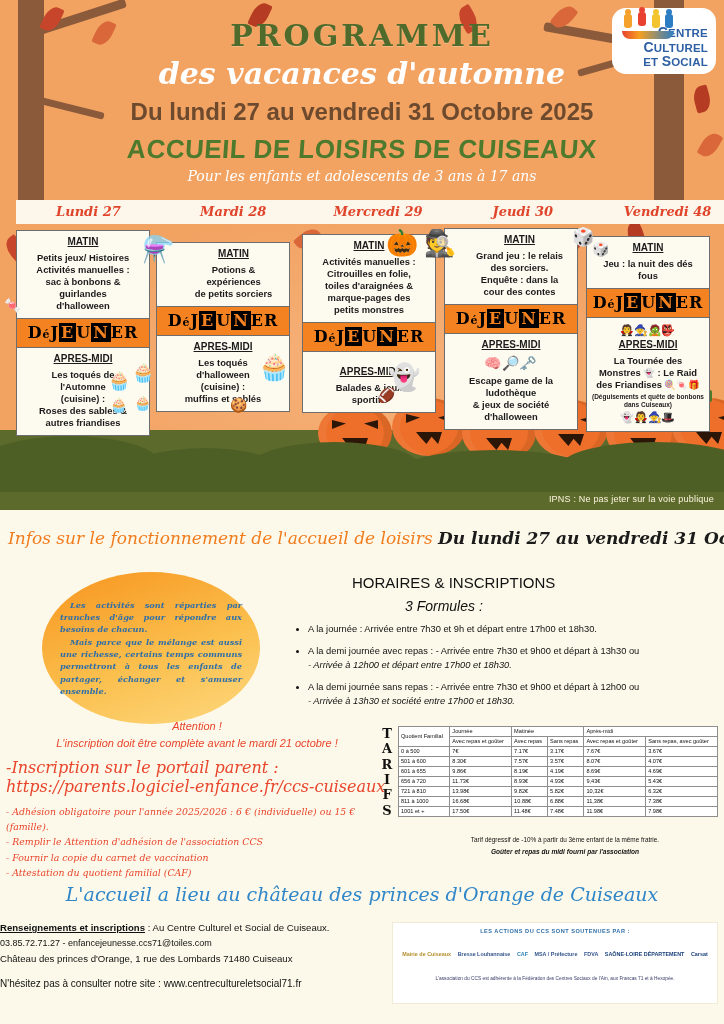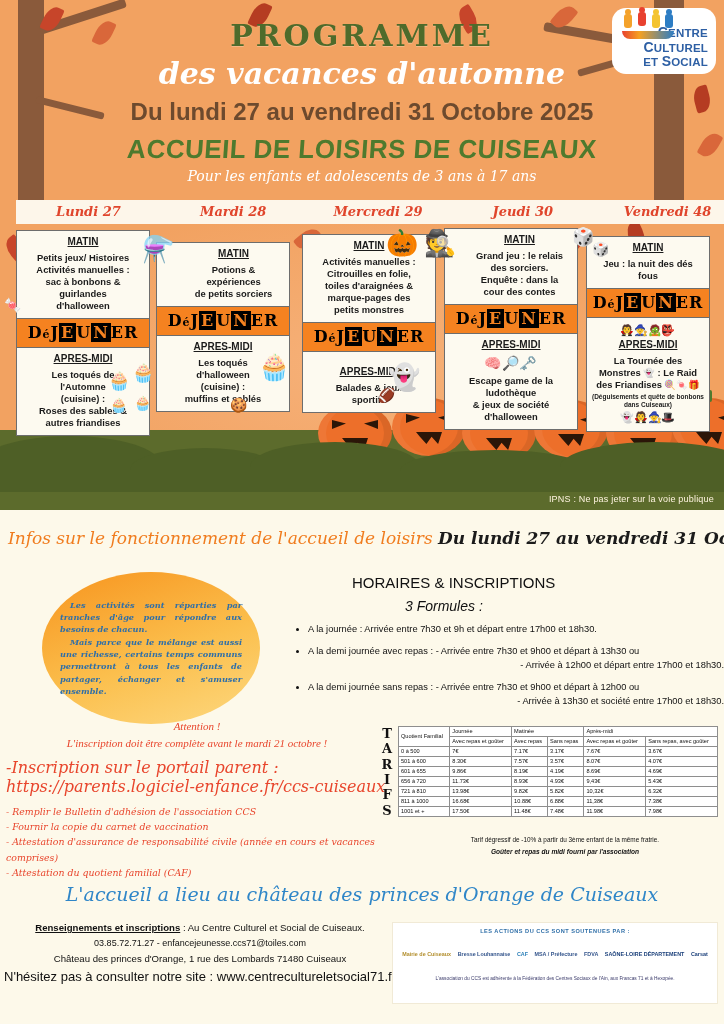--- a/index.html
+++ b/index.html
@@ -157,25 +157,25 @@
     padding:0 18px;
   }
   .blob p span { display:block; text-indent:10px; }
 
   .horaires {
     position:absolute; left:352px; top:64px; font-size:15px; color:#111;
   }
   .formules { position:absolute; left:405px; top:88px; font-size:14px; font-style:italic; color:#111;}
   .hlist { position:absolute; left:294px; top:113px; width:430px; }
   .hlist li { font-size:9.3px; color:#111; margin-bottom:9px; line-height:1.45; list-style:disc; margin-left:14px;}
-  .hlist li .ind { display:block; text-align:right; }
+  .hlist li .ind { display:block; text-align:left;font-style:italic; }
 
   .attention {
     position:absolute; left:0; right:0; top:208px; text-align:center;
-    font-family:Liberation Serif, serif; font-style:italic; color:#e8452c; font-size:11px;
+    font-family:Liberation Sans, sans-serif; font-style:italic; color:#e8452c; font-size:11px;
     line-height:1.5; padding-right:330px;
   }
   .reglist {
     position:absolute; left:6px; top:248px; width:380px;
     font-family:"DejaVu Serif", serif; font-style:italic; color:#e8452c;
   }
   .reglist .portal { font-size:16px; margin-bottom:8px; }
   .reglist ul li { list-style:none; font-size:9.4px; line-height:1.62; }
 
   .tarifs-vert {
@@ -198,26 +198,26 @@
   }
   .tnote2 {
     position:absolute; left:430px; top:848px; width:270px; text-align:center;
     font-size:6.6px; font-weight:700; font-style:italic; color:#111;
   }
 
   .chateau {
     position:absolute; left:0; right:0; top:373px; text-align:center;
     font-family:"DejaVu Serif", serif; font-style:italic; font-size:19px; color:#2f86c8;
   }
-  .contact { position:absolute; left:0; top:412px; width:400px; text-align:center; color:#111;}
+  .contact { position:absolute; left:0; top:412px; width:400px; text-align:left; color:#111;}
   .contact .l1 { font-size:9.6px; }
   .contact .l1 u { font-weight:700; }
   .contact .l2 { font-size:9px; margin-top:5px;}
   .contact .l3 { font-size:9.6px; margin-top:5px;}
-  .contact .l4 { font-size:13px; margin-top:5px;}
+  .contact .l4 { font-size:10px; margin-top:14px;}
 
   .sponsors {
     position:absolute; left:392px; top:412px; width:326px; height:82px;
     background:#fff; border:1px solid #f1ead6;
   }
   .sponsors .sh {
     text-align:center; font-size:5.6px; color:#2f6fa8; letter-spacing:.5px;
     padding-top:5px; font-weight:700;
   }
   .sponsor-logos {
@@ -464,23 +464,23 @@
     </ul>
 
     <div class="attention">
       <div>Attention !</div>
       <div>L'inscription doit être complète avant le mardi 21 octobre !</div>
     </div>
 
     <div class="reglist">
       <div class="portal">-Inscription sur le portail parent : https://parents.logiciel-enfance.fr/ccs-cuiseaux</div>
       <ul>
-        <li>- Remplir le Bulletin d'adhésion de l'association CCS</li>
+        <li>- Adhésion obligatoire pour l'année 2025/2026 : 6 € (individuelle) ou 15 € (famille).</li>
+        <li>- Remplir le Attention d'adhésion de l'association CCS</li>
         <li>- Fournir la  copie du carnet de vaccination</li>
-        <li>- Attestation d'assurance de responsabilité civile (année en cours et vacances comprises)</li>
         <li>- Attestation du quotient familial (CAF)</li>
       </ul>
     </div>
 
     <div class="chateau">L'accueil a lieu au château des princes d'Orange de Cuiseaux</div>
 
     <div class="contact">
       <div class="l1">
         <u>Renseignements et inscriptions</u><span> : Au Centre Culturel et Social de Cuiseaux.</span>
       </div>

